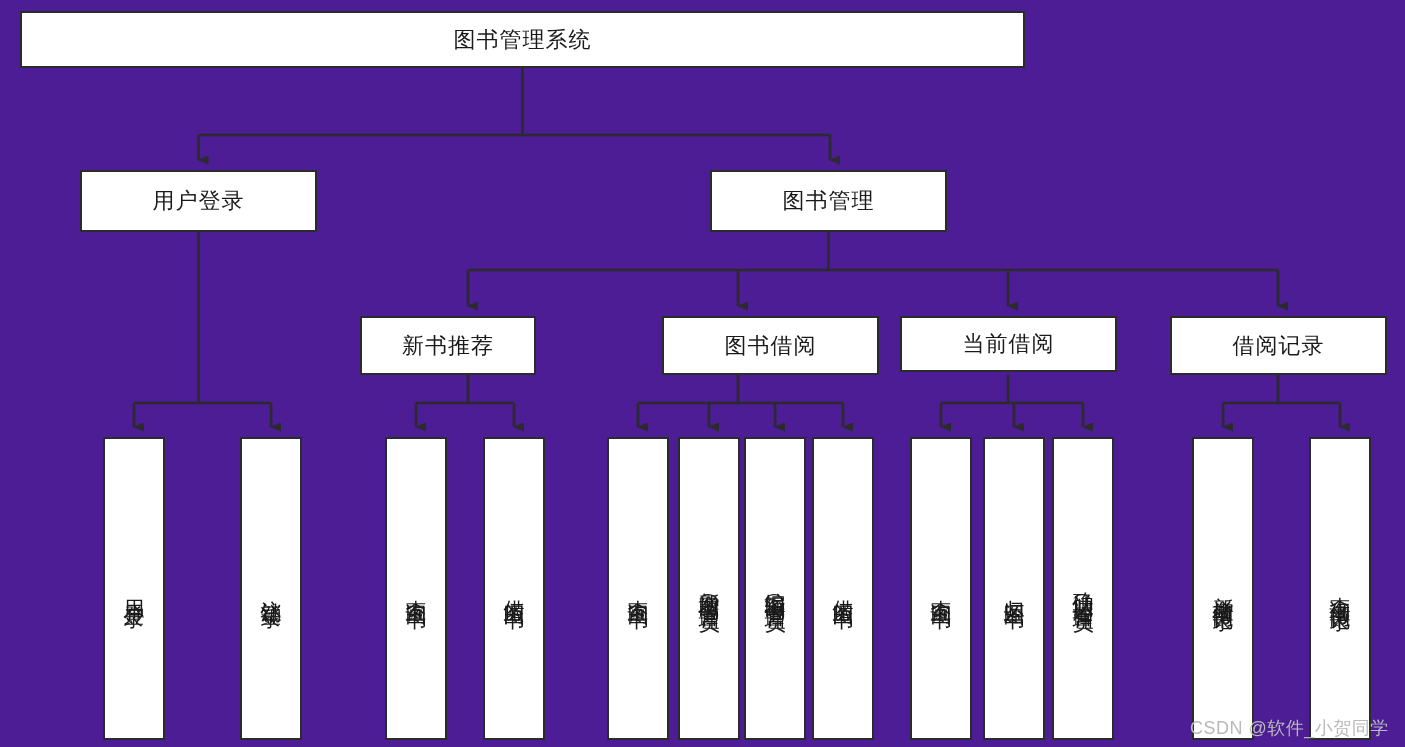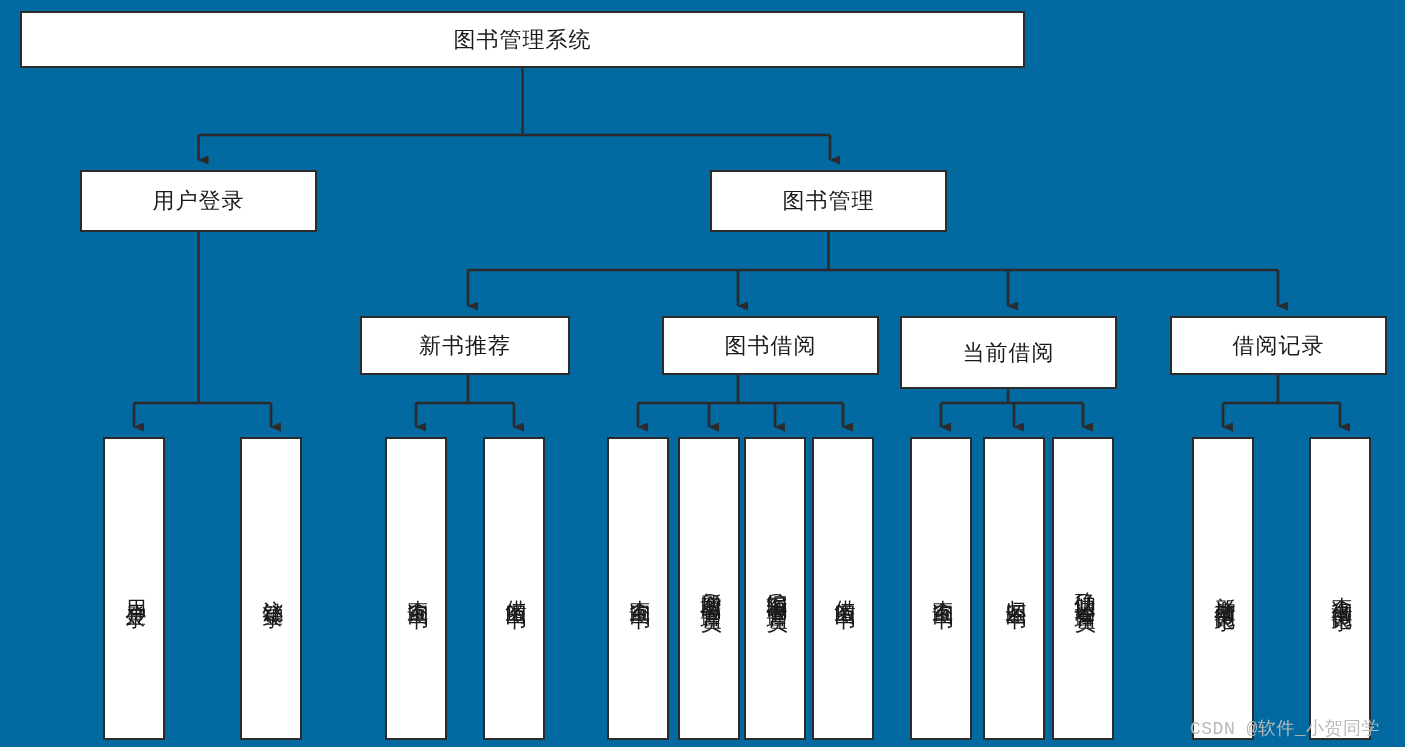--- a/index.html
+++ b/index.html
@@ -7,23 +7,22 @@
     padding: 0;
     background: #ffffff;
   }
   body {
     font-family: "Liberation Sans", "DejaVu Sans", sans-serif;
   }
   #canvas {
     position: relative;
     width: 1405px;
     height: 747px;
-    background: #0369a1;
+    background: #4c1d95;
     overflow: hidden;
-    font-family: Liberation Mono, monospace;
   }
   #wires {
     position: absolute;
     left: 0;
     top: 0;
     width: 1405px;
     height: 747px;
     pointer-events: none;
   }
   .node {
@@ -121,27 +120,27 @@
     <span>图书管理系统</span>
   </div>
 
   <div class="node horiz" style="left: 80px; top: 170px; width: 237px; height: 62px; border-color: rgb(43, 43, 43); background: rgb(255, 255, 255); color: rgb(26, 26, 26);">
     <span>用户登录</span>
   </div>
   <div class="node horiz" style="left: 710px; top: 170px; width: 237px; height: 62px; border-color: rgb(43, 43, 43); background: rgb(255, 255, 255); color: rgb(26, 26, 26);">
     <span>图书管理</span>
   </div>
 
-  <div class="node horiz" style="left: 360px; top: 316px; width: 210px; height: 59px; border-color: rgb(43, 43, 43); background: rgb(255, 255, 255); color: rgb(26, 26, 26);">
+  <div class="node horiz" style="left: 360px; top: 316px; width: 176px; height: 59px; border-color: rgb(43, 43, 43); background: rgb(255, 255, 255); color: rgb(26, 26, 26);">
     <span>新书推荐</span>
   </div>
   <div class="node horiz" style="left: 630px; top: 316px; width: 217px; height: 59px; border-color: rgb(43, 43, 43); background: rgb(255, 255, 255); color: rgb(26, 26, 26); margin-left: 32px;">
     <span>图书借阅</span>
   </div>
-  <div class="node horiz" style="left: 900px; top: 316px; width: 217px; height: 73px; border-color: rgb(43, 43, 43); background: rgb(255, 255, 255); color: rgb(26, 26, 26); text-align: right;">
+  <div class="node horiz" style="left: 900px; top: 316px; width: 217px; height: 56px; border-color: rgb(43, 43, 43); background: rgb(255, 255, 255); color: rgb(26, 26, 26); text-align: right;">
     <span>当前借阅</span>
   </div>
   <div class="node horiz" style="left: 1170px; top: 316px; width: 217px; height: 59px; border-color: rgb(43, 43, 43); background: rgb(255, 255, 255); color: rgb(26, 26, 26);">
     <span>借阅记录</span>
   </div>
 
   <div class="node vert" style="left: 103px; top: 437px; width: 62px; height: 303px; border-color: rgb(43, 43, 43); background: rgb(255, 255, 255); color: rgb(26, 26, 26);">
     <span class="vlabel">用户登录</span>
   </div>
   <div class="node vert" style="left: 240px; top: 437px; width: 62px; height: 303px; border-color: rgb(43, 43, 43); background: rgb(255, 255, 255); color: rgb(26, 26, 26);">

